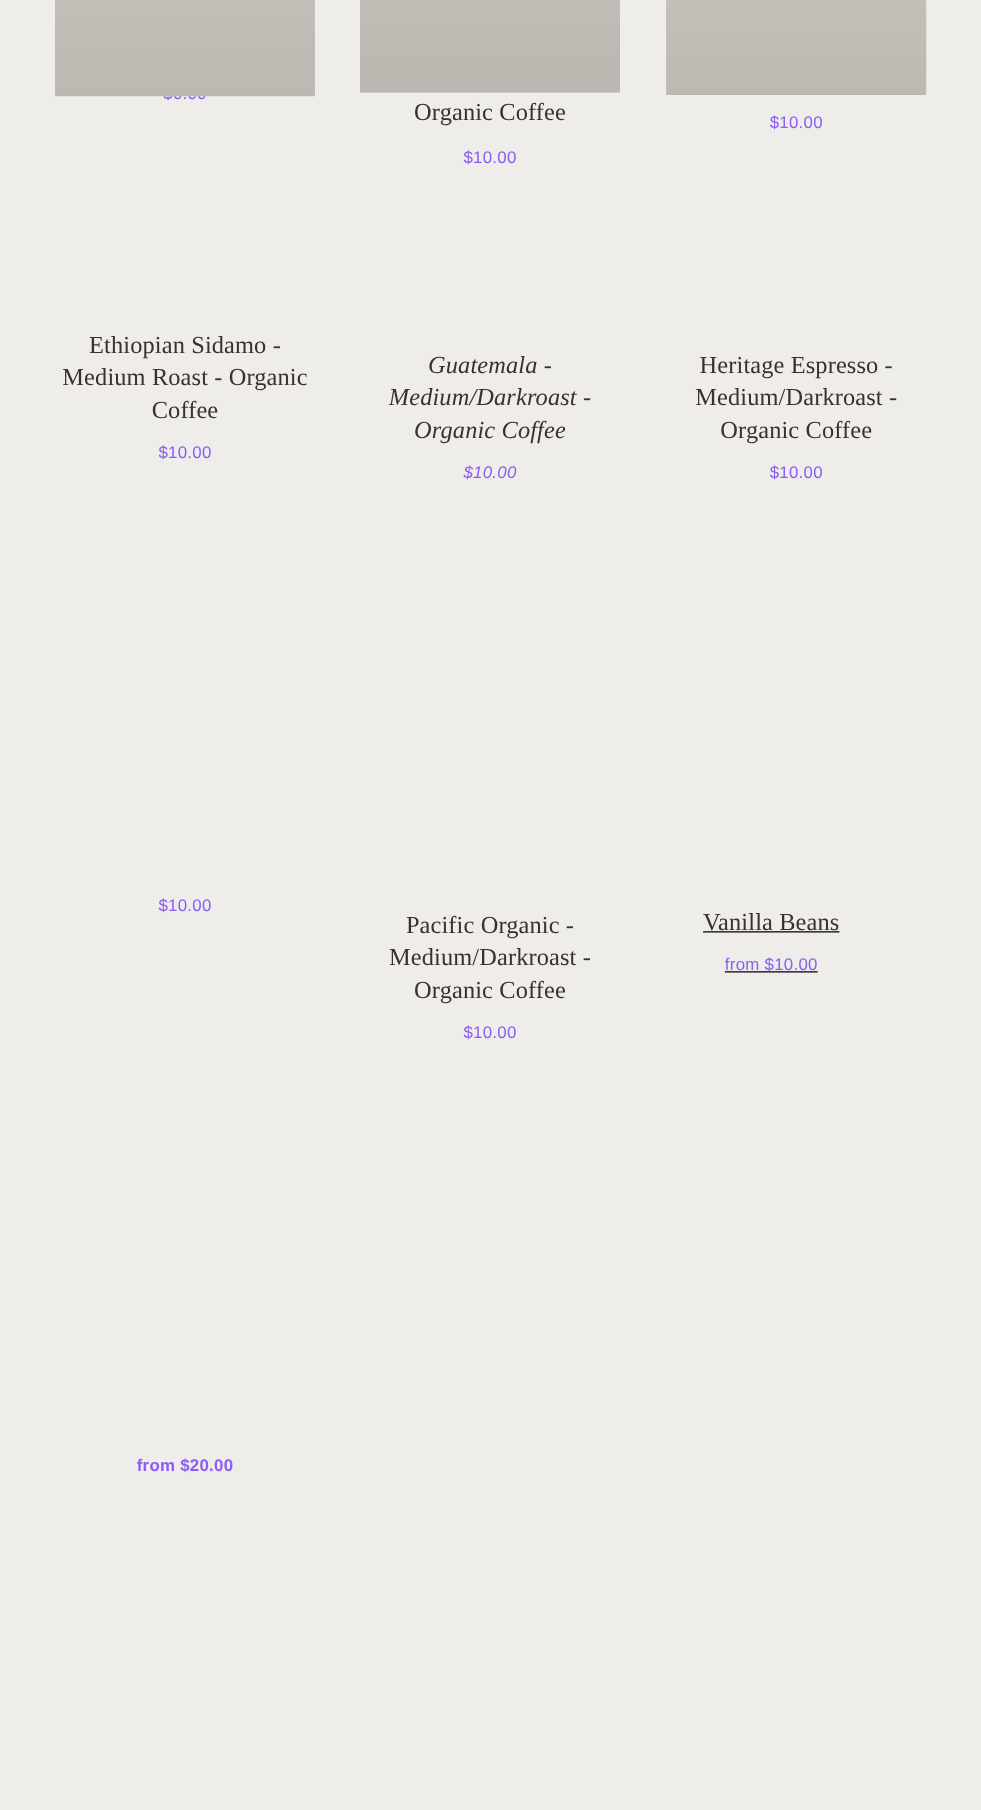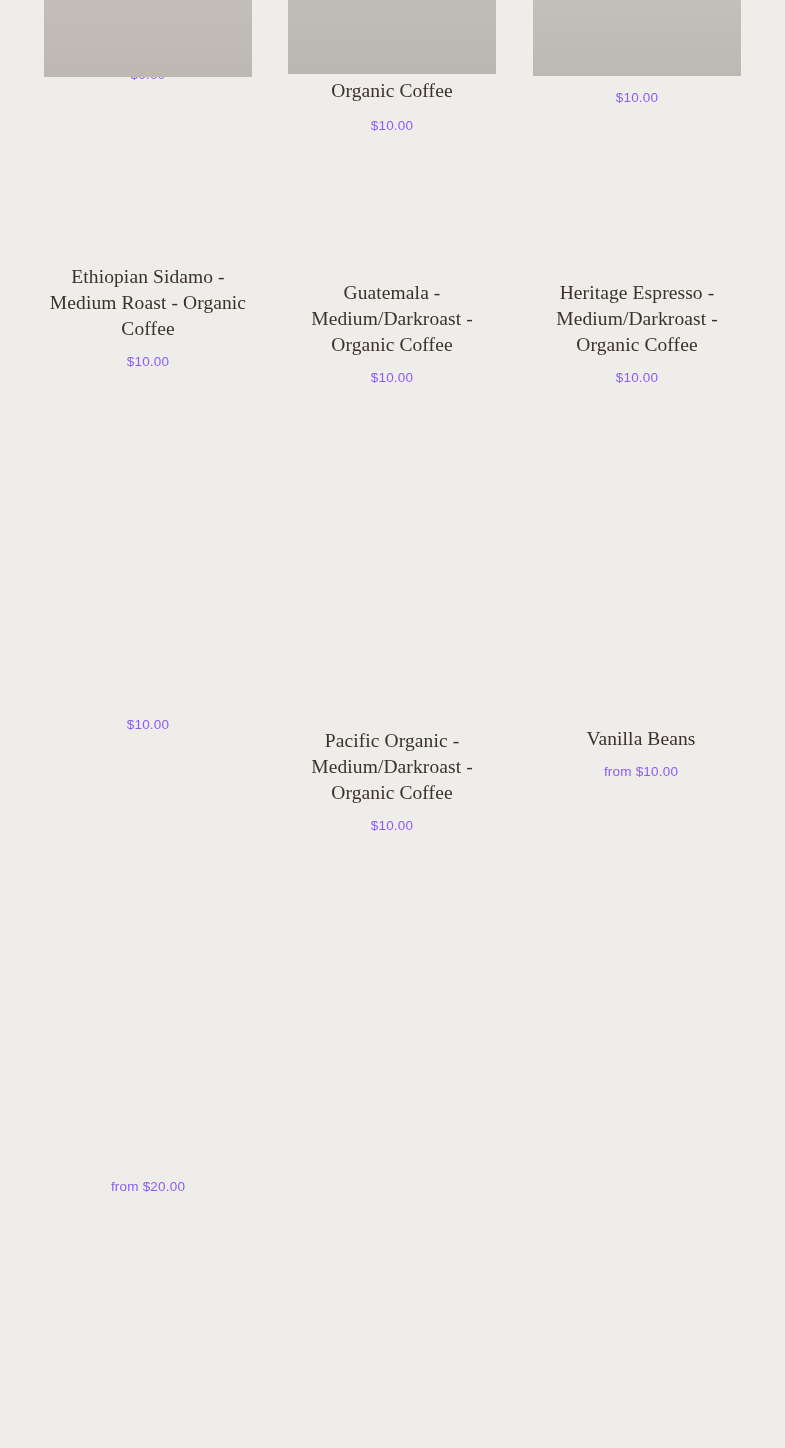--- a/index.html
+++ b/index.html
@@ -193,21 +193,21 @@
     <div class="title" style="margin-top:24px;">Colombia - Medium Roast - Organic Coffee</div>
     <div class="price" style="margin-top:13px;">$10.00</div>
   </a>
 
   <a class="product-card" style="left:44px; top:256px;">
     <span class="media placeholder" style="height:267px;"></span>
     <div class="title" style="margin-top:8px;">Ethiopian Sidamo - Medium Roast - Organic Coffee</div>
     <div class="price" style="margin-top:11px;">$10.00</div>
   </a>
 
-  <a class="product-card" style="left:288px; top:256px;">
+  <a class="product-card" style="left:288px; top:256px;font-style:italic;">
     <span class="media placeholder" style="height:267px;"></span>
     <div class="title" style="margin-top:24px;">Guatemala - Medium/Darkroast - Organic Coffee</div>
     <div class="price" style="margin-top:11px;">$10.00</div>
   </a>
 
   <a class="product-card" style="left:533px; top:256px;">
     <span class="media placeholder" style="height:267px;"></span>
     <div class="title" style="margin-top:24px;">Heritage Espresso - Medium/Darkroast - Organic Coffee</div>
     <div class="price" style="margin-top:11px;">$10.00</div>
   </a>
@@ -216,24 +216,24 @@
     <span class="media placeholder" style="height:267px;"></span>
     <div class="price" style="margin-top:11px;">$10.00</div>
   </a>
 
   <a class="product-card" style="left:288px; top:705px;">
     <span class="media placeholder" style="height:267px;"></span>
     <div class="title" style="margin-top:23px;">Pacific Organic - Medium/Darkroast - Organic Coffee</div>
     <div class="price" style="margin-top:11px;">$10.00</div>
   </a>
 
-  <a class="product-card" style="left:537px; top:703px;">
+  <a class="product-card" style="left:513px; top:703px;text-decoration:underline;">
     <span class="media placeholder" style="height:201px;"></span>
     <div class="title" style="margin-top:23px;">Vanilla Beans</div>
     <div class="price" style="margin-top:11px;">from $10.00</div>
   </a>
 
   <a class="product-card" style="left:44px; top:1153px;">
     <span class="media placeholder" style="height:201px;"></span>
-    <div class="price" style="margin-top:25px;">from $20.00</div>
+    <div class="price" style="margin-top:11px;font-weight:bold;">from $20.00</div>
   </a>
 
 </div>
 
 </body></html>

